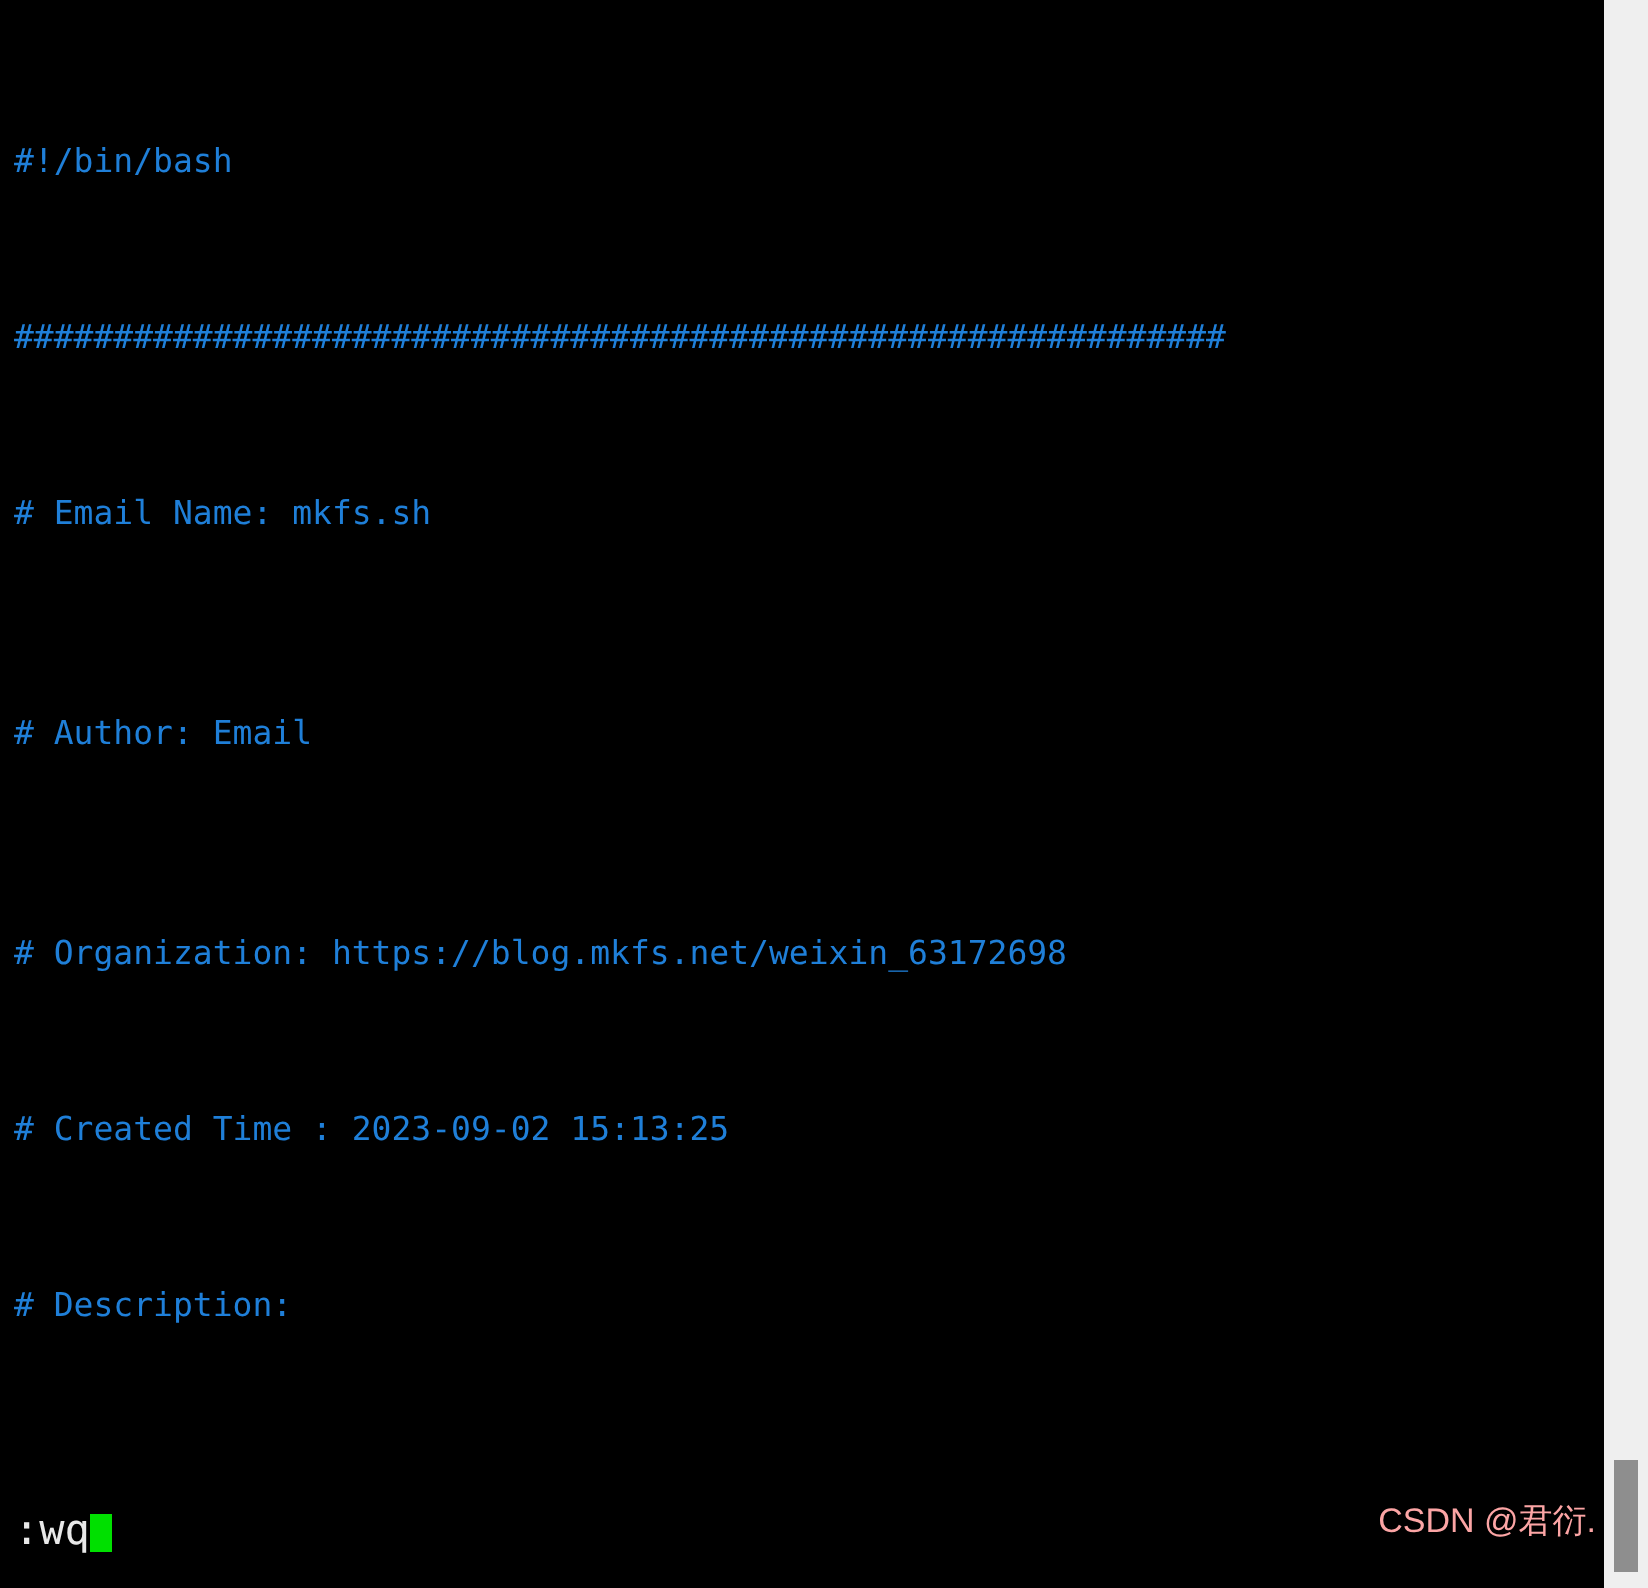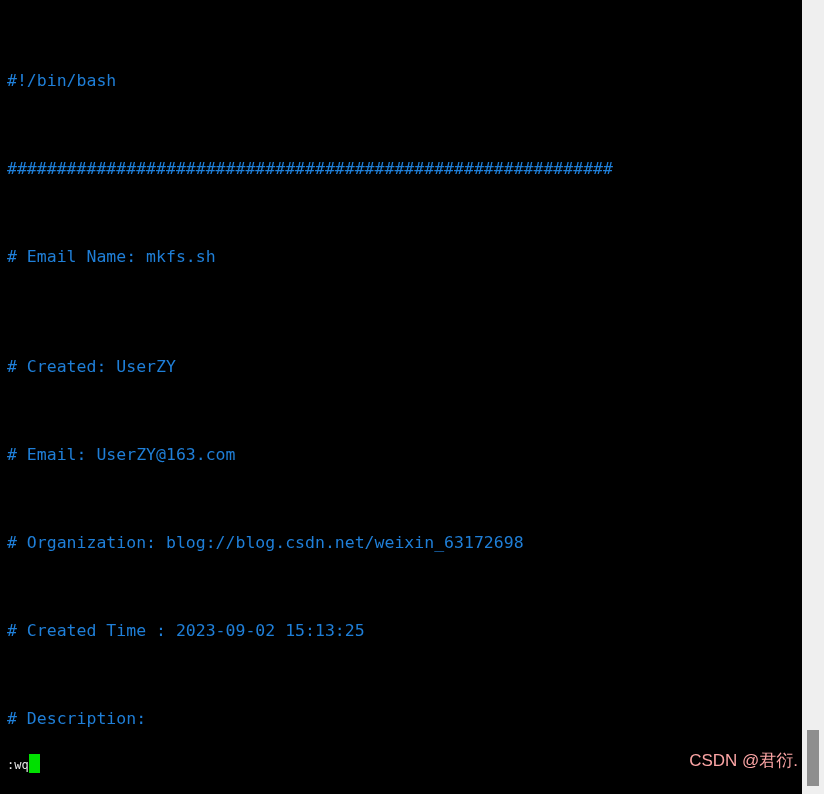--- a/index.html
+++ b/index.html
@@ -44,21 +44,21 @@
   }
 
   .comment   { color: #1f7fd8; }
 
   
   #statusline {
     position: absolute;
     left: 7px;
     top: 754px;
     height: 22px;
-    font-size: 12px;
+    font-size: 21px;
     line-height: 22px;
     white-space: pre;
     color: #e8e8e8;
   }
   #statusline .cursor-block {
     display: inline-block;
     width: 11px;
     height: 19px;
     background: #00e000;
     vertical-align: -4px;
@@ -100,25 +100,24 @@
 
   <div id="buffer">
 
     <div class="line"><span class="comment">#!/bin/bash</span></div>
 
     <div class="line"><span class="comment">#############################################################</span></div>
 
     <div class="line"><span class="comment"># Email Name: mkfs.sh</span></div>
 
 
-    <div class="line"><span class="comment"># Created: UserZY</span></div>
+    <div class="line"><span class="comment"># Author: Email</span></div>
 
-    <div class="line"><span class="comment"># Email: UserZY@163.com</span></div>
 
-    <div class="line"><span class="comment"># Organization: blog://blog.csdn.net/weixin_63172698</span></div>
+    <div class="line"><span class="comment"># Organization: https://blog.mkfs.net/weixin_63172698</span></div>
 
     <div class="line"><span class="comment"># Created Time : 2023-09-02 15:13:25</span></div>
 
     <div class="line"><span class="comment"># Description:</span></div>
 
     
 
     
 
     

